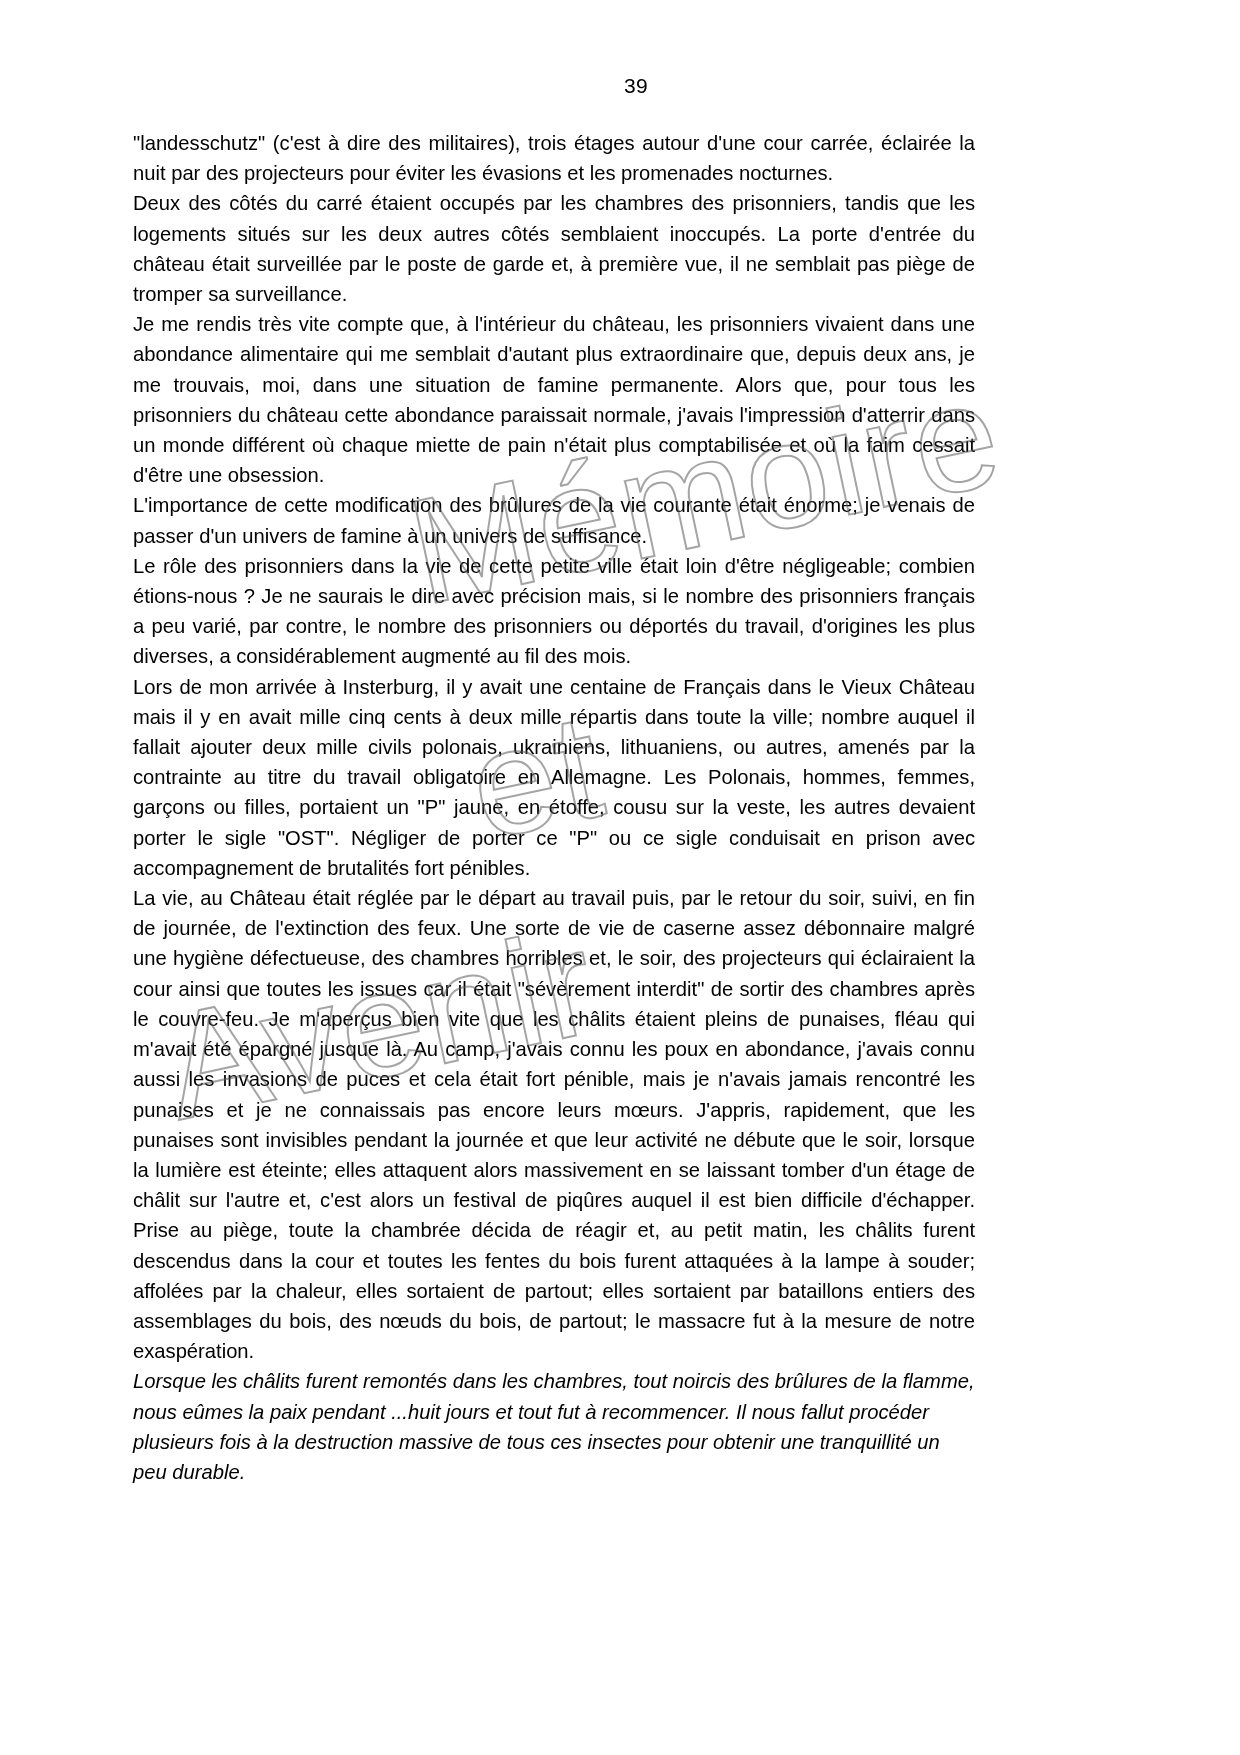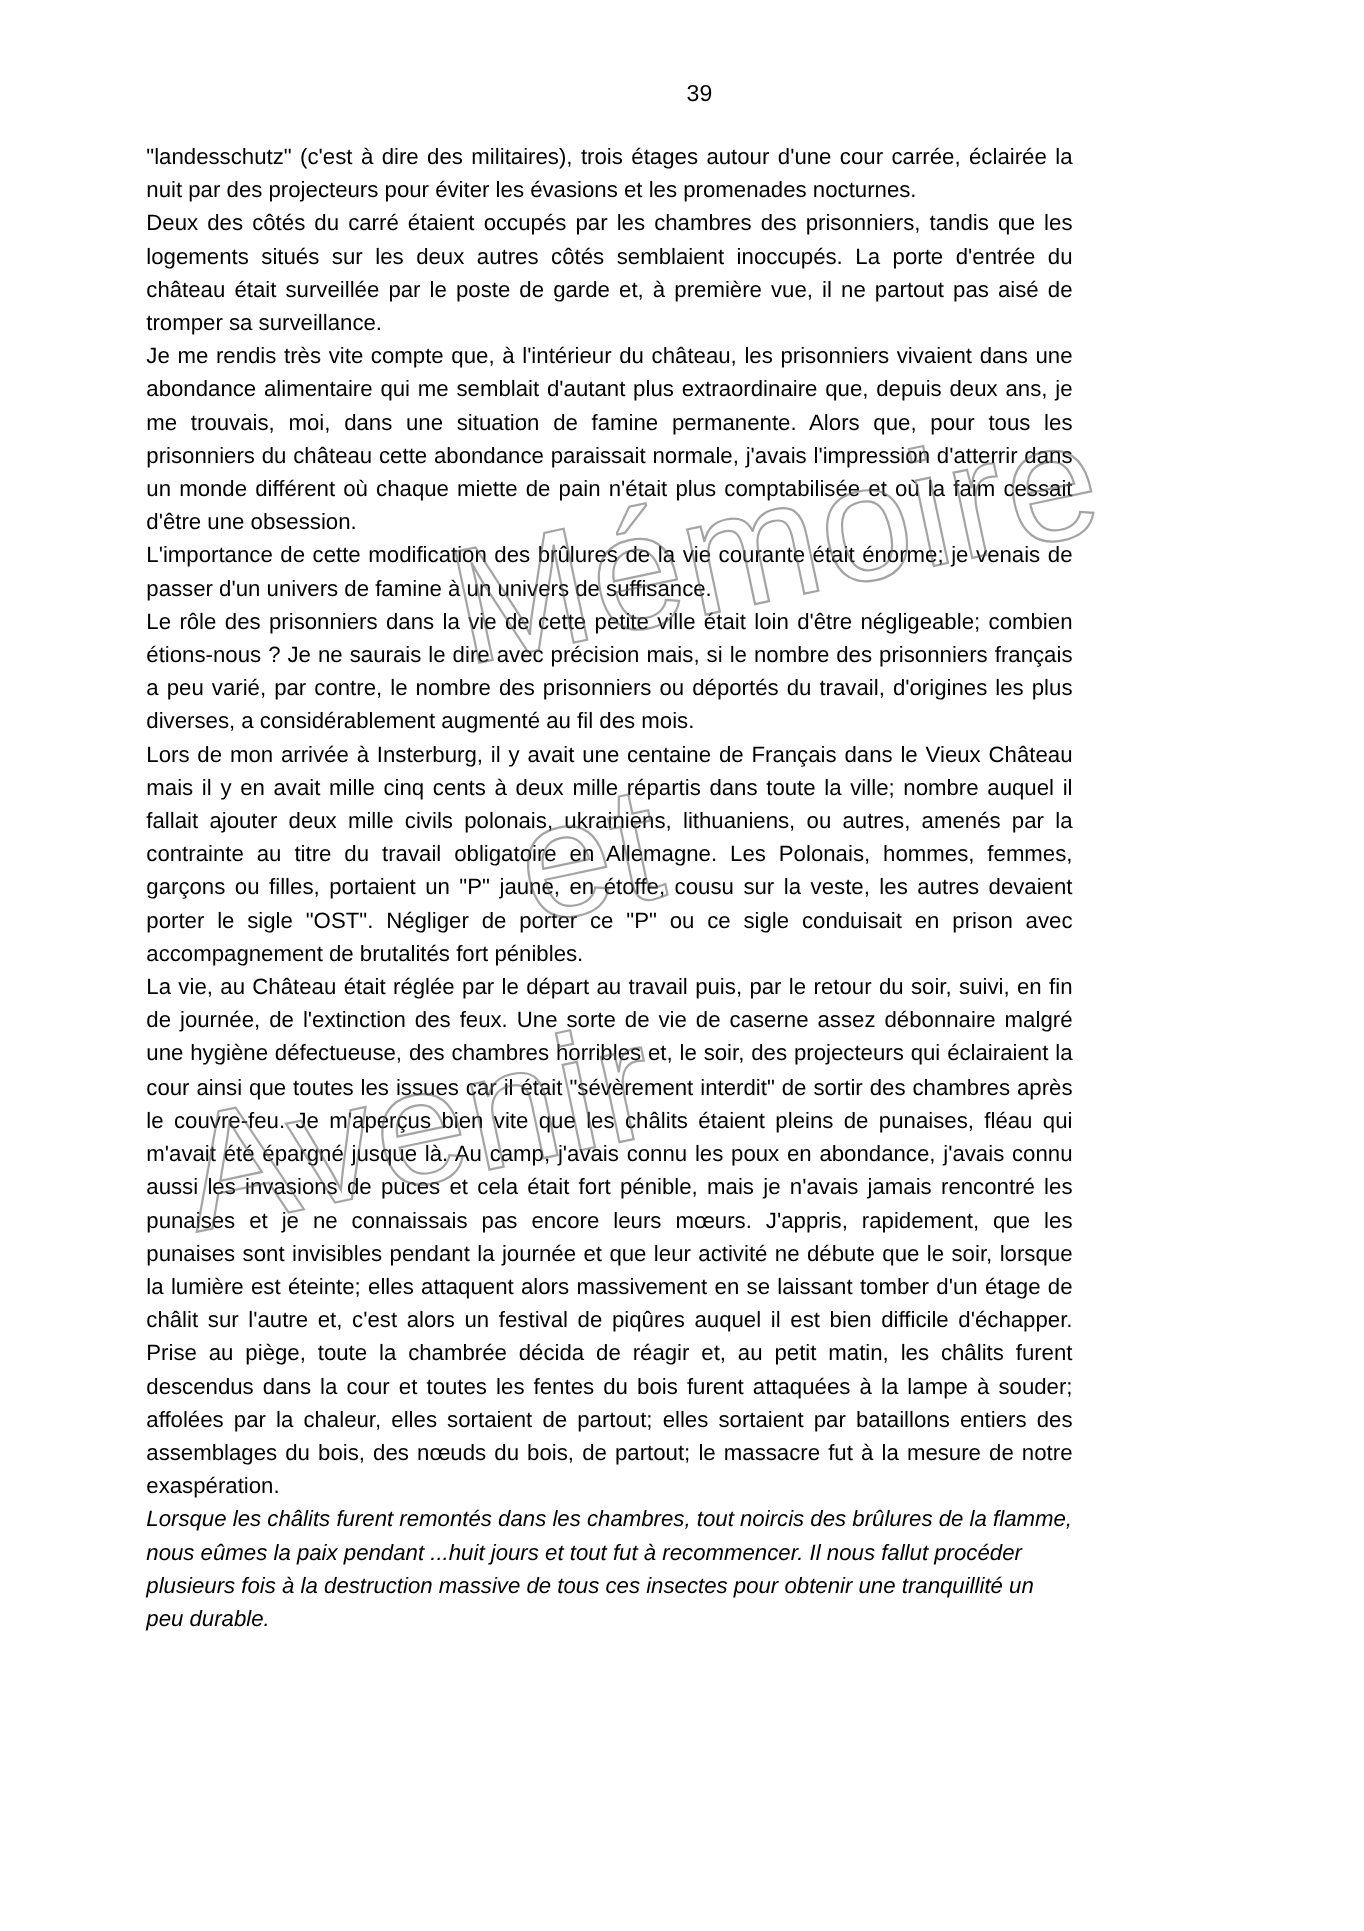--- a/index.html
+++ b/index.html
@@ -94,21 +94,21 @@
 </style>
 </head>
 <body>
 
 <div class="page">
 
   <div class="page-number">39</div>
 
   <div class="body-text">
     <p>"landesschutz" (c'est à dire des militaires), trois étages autour d'une cour carrée, éclairée la nuit par des projecteurs pour éviter les évasions et les promenades nocturnes.</p>
-    <p>Deux des côtés du carré étaient occupés par les chambres des prisonniers, tandis que les logements situés sur les deux autres côtés semblaient inoccupés. La porte d'entrée du château était surveillée par le poste de garde et, à première vue, il ne partout pas aisé de tromper sa surveillance.</p>
+    <p>Deux des côtés du carré étaient occupés par les chambres des prisonniers, tandis que les logements situés sur les deux autres côtés semblaient inoccupés. La porte d'entrée du château était surveillée par le poste de garde et, à première vue, il ne semblait pas piège de tromper sa surveillance.</p>
     <p>Je me rendis très vite compte que, à l'intérieur du château, les prisonniers vivaient dans une abondance alimentaire qui me semblait d'autant plus extraordinaire que, depuis deux ans, je me trouvais, moi, dans une situation de famine permanente. Alors que, pour tous les prisonniers du château cette abondance paraissait normale, j'avais l'impression d'atterrir dans un monde différent où chaque miette de pain n'était plus comptabilisée et où la faim cessait d'être une obsession.</p>
     <p>L'importance de cette modification des brûlures de la vie courante était énorme; je venais de passer d'un univers de famine à un univers de suffisance.</p>
     <p>Le rôle des prisonniers dans la vie de cette petite ville était loin d'être négligeable; combien étions-nous ? Je ne saurais le dire avec précision mais, si le nombre des prisonniers français a peu varié, par contre, le nombre des prisonniers ou déportés du travail, d'origines les plus diverses, a considérablement augmenté au fil des mois.</p>
     <p>Lors de mon arrivée à Insterburg, il y avait une centaine de Français dans le Vieux Château mais il y en avait mille cinq cents à deux mille répartis dans toute la ville; nombre auquel il fallait ajouter deux mille civils polonais, ukrainiens, lithuaniens, ou autres, amenés par la contrainte au titre du travail obligatoire en Allemagne. Les Polonais, hommes, femmes, garçons ou filles, portaient un "P" jaune, en étoffe, cousu sur la veste, les autres devaient porter le sigle "OST". Négliger de porter ce "P" ou ce sigle conduisait en prison avec accompagnement de brutalités fort pénibles.</p>
     <p>La vie, au Château était réglée par le départ au travail puis, par le retour du soir, suivi, en fin de journée, de l'extinction des feux. Une sorte de vie de caserne assez débonnaire malgré une hygiène défectueuse, des chambres horribles et, le soir, des projecteurs qui éclairaient la cour ainsi que toutes les issues car il était "sévèrement interdit" de sortir des chambres après le couvre-feu. Je m'aperçus bien vite que les châlits étaient pleins de punaises, fléau qui m'avait été épargné jusque là. Au camp, j'avais connu les poux en abondance, j'avais connu aussi les invasions de puces et cela était fort pénible, mais je n'avais jamais rencontré les punaises et je ne connaissais pas encore leurs mœurs. J'appris, rapidement, que les punaises sont invisibles pendant la journée et que leur activité ne débute que le soir, lorsque la lumière est éteinte; elles attaquent alors massivement en se laissant tomber d'un étage de châlit sur l'autre et, c'est alors un festival de piqûres auquel il est bien difficile d'échapper. Prise au piège, toute la chambrée décida de réagir et, au petit matin, les châlits furent descendus dans la cour et toutes les fentes du bois furent attaquées à la lampe à souder; affolées par la chaleur, elles sortaient de partout; elles sortaient par bataillons entiers des assemblages du bois, des nœuds du bois, de partout; le massacre fut à la mesure de notre exaspération.</p>
     <p>Lorsque les châlits furent remontés dans les chambres, tout noircis des brûlures de la flamme, nous eûmes la paix pendant ...huit jours et tout fut à recommencer. Il nous fallut procéder plusieurs fois à la destruction massive de tous ces insectes pour obtenir une tranquillité un peu durable.</p>
   </div>
 
   <div class="watermark">
     <div class="wm-word wm-memoire">Mémoire</div>

